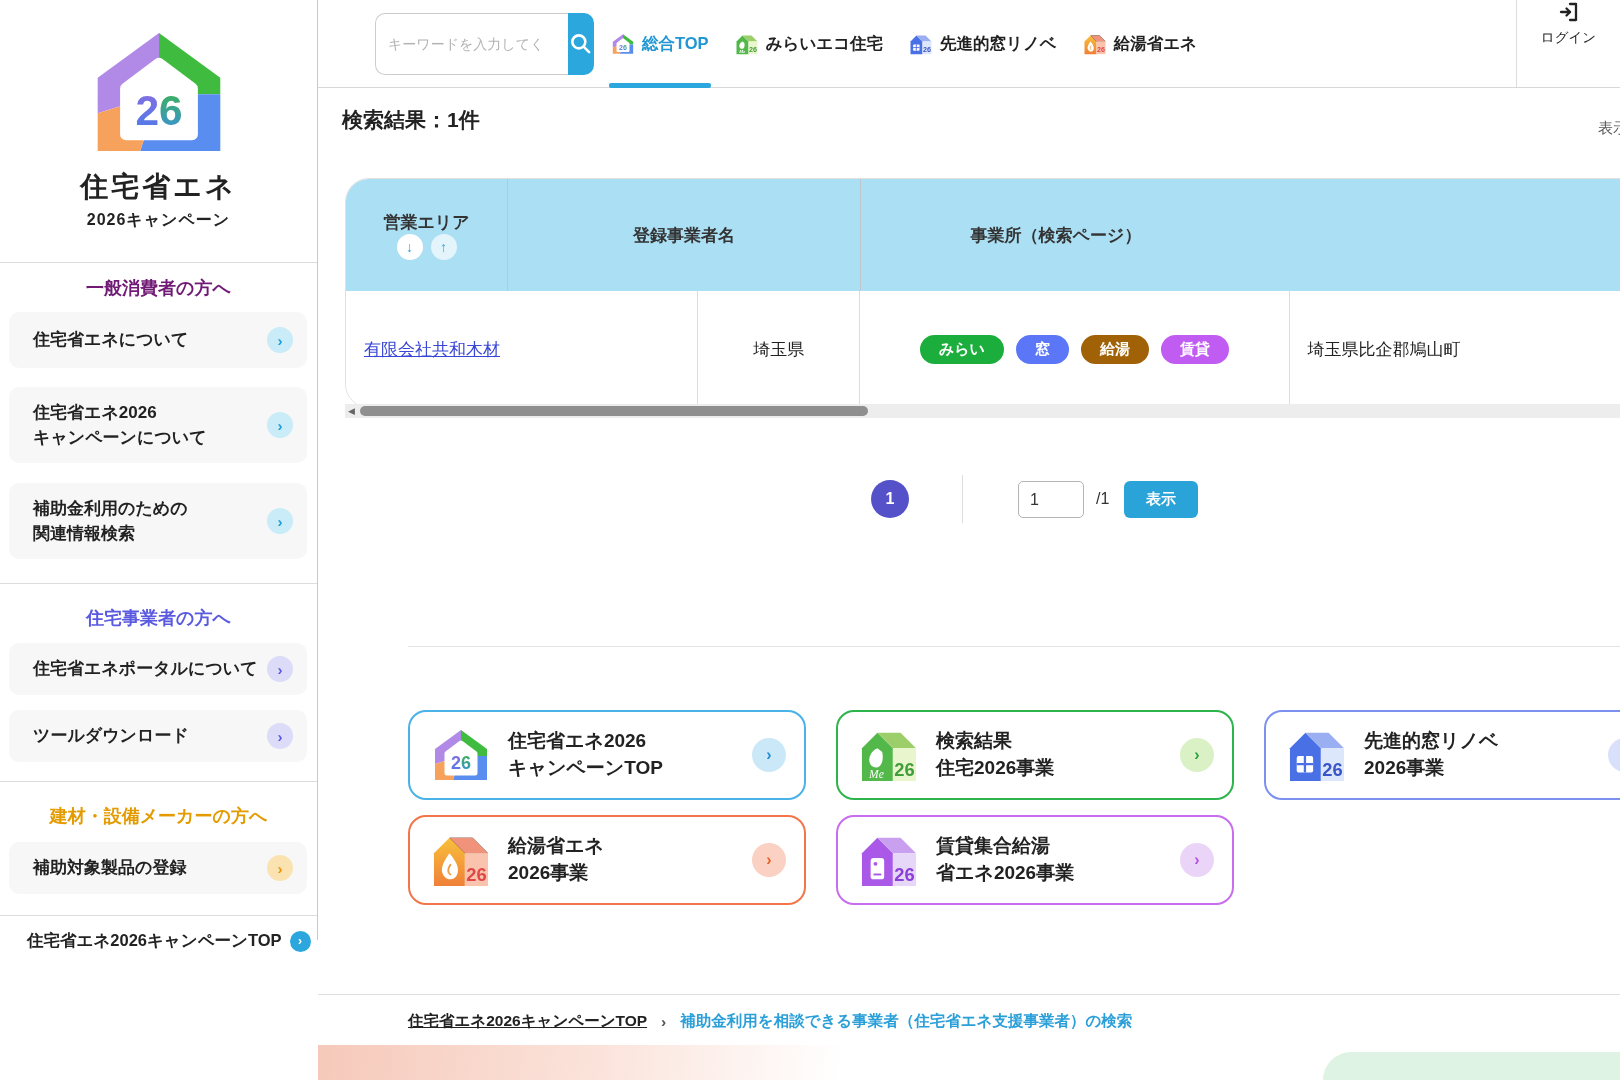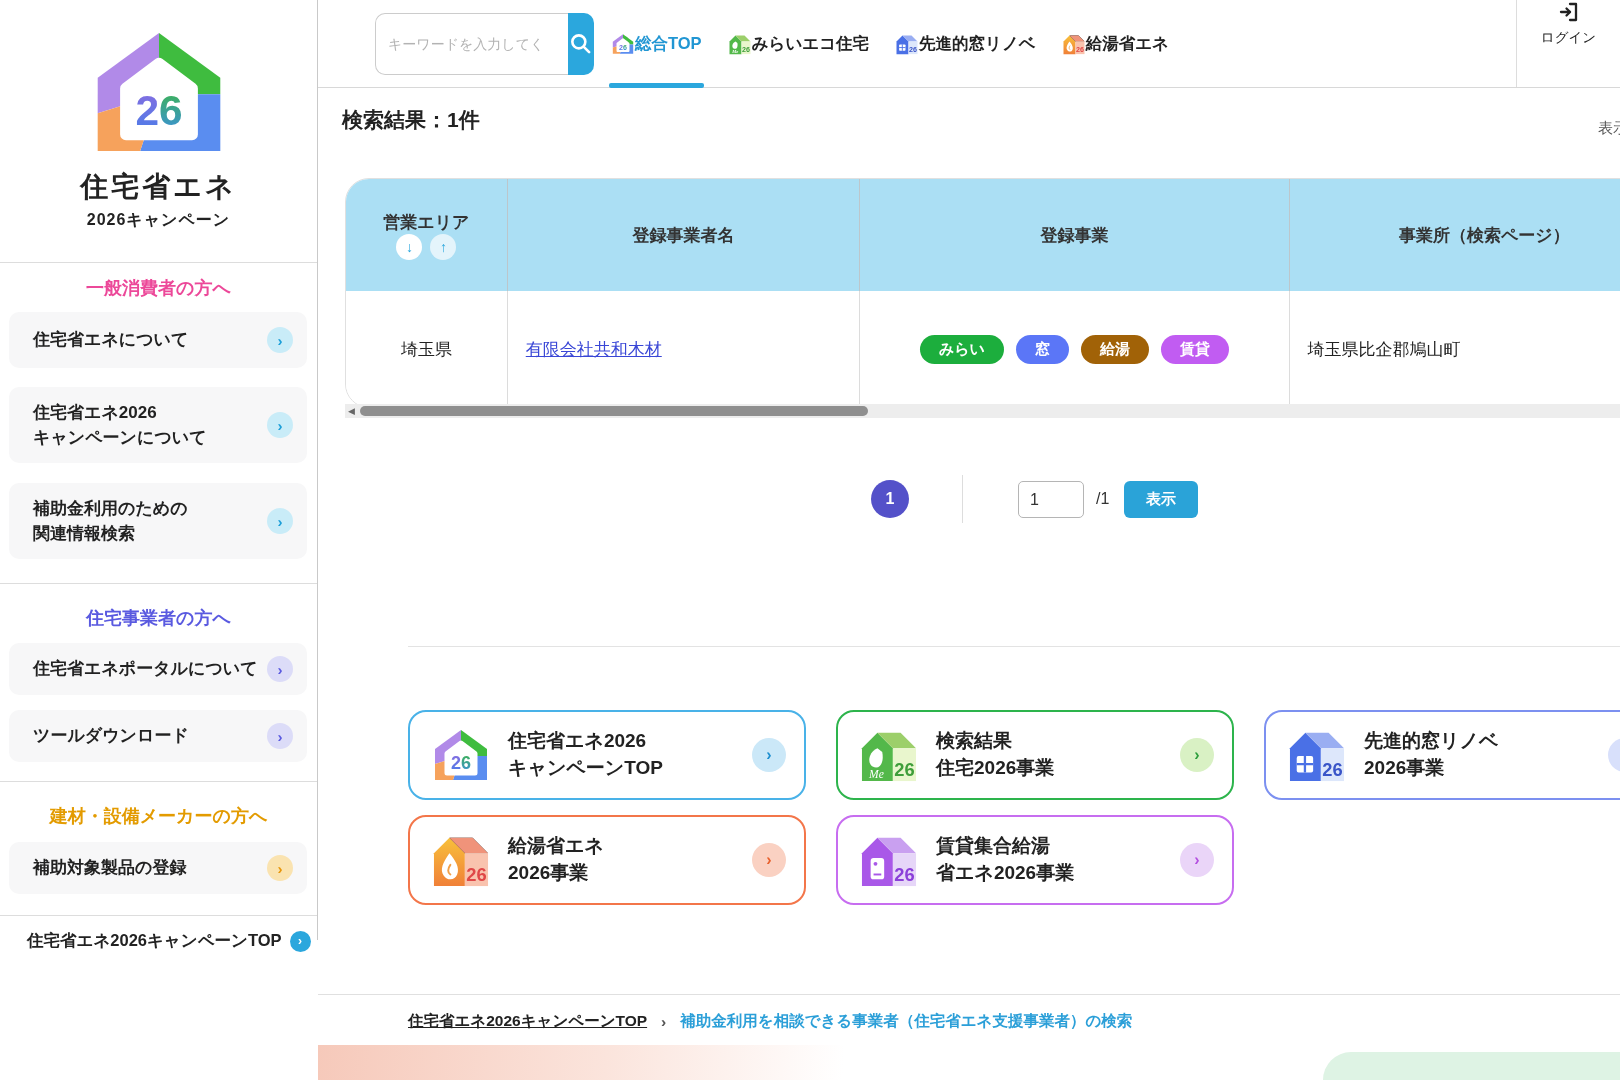--- a/index.html
+++ b/index.html
@@ -10,21 +10,21 @@
   
   .sidebar { position:absolute; left:0; top:0; width:318px; height:940px;
     background:#fff; border-right:1px solid #c9c9c9; z-index:5;padding-left:19px; }
   .logo-block { position:absolute; top:26px; left:0; width:100%; text-align:center; }
   .logo-svg { width:150px; height:132px; }
   .logo-title { font-size:28px; font-weight:700; letter-spacing:3px; margin-top:6px; }
   .logo-subtitle { font-size:16px; font-weight:700; letter-spacing:1px; margin-top:4px; }
   .sb-divider { position:absolute; left:0; width:100%; height:1px; background:#ddd; }
   .sb-heading { position:absolute; left:0; width:100%; text-align:center;
     font-size:18px; font-weight:700; }
-  .sb-heading.consumer { color:#ec4899; }
+  .sb-heading.consumer { color:#701a75; }
   .sb-heading.business { color:#5a5ae0; }
   .sb-heading.maker { color:#e39b00; }
   .sb-item { position:absolute; left:9px; width:298px; background:#f7f7f8;
     border-radius:10px; display:flex; align-items:center; justify-content:space-between;
     padding:8px 14px 8px 24px; cursor:pointer; }
   .sb-item-label { font-size:17px; font-weight:700; line-height:1.5; white-space:pre-line; }
   .chev { border-radius:50%; display:flex; align-items:center; justify-content:center;
     font-weight:700; flex:0 0 auto; }
   .chev-26 { width:26px; height:26px; font-size:15px; }
   .chev.consumer { background:#c9ecf8; color:#1d9fd8; }
@@ -38,21 +38,21 @@
   .header { position:absolute; left:318px; top:0; width:1302px; height:88px;
     background:#fff; border-bottom:1px solid #d8d8d8; display:flex; align-items:center; }
   .search-wrap { margin-left:57px; display:flex; height:62px; width:202px; flex:0 0 auto; }
   .search-input { width:193px; border:1px solid #ccc; border-right:none;
     border-radius:10px 0 0 10px; padding:0 12px; font-size:14px; color:#333; outline:none;
     font-family:inherit; }
   .search-input::placeholder { color:#b3b3b3; }
   .search-btn { width:48px; background:#2ba7dd; border:none; border-radius:0 10px 10px 0;
     display:flex; align-items:center; justify-content:center; cursor:pointer; }
   .nav { display:flex; align-items:center; margin-left:34px; gap:26px; height:100%; }
-  .nav-item { position:relative; height:100%; display:flex; align-items:center; 
+  .nav-item { position:relative; height:100%; display:flex; align-items:center; gap:7px;
     font-size:16.5px; font-weight:700; color:#222; cursor:pointer; white-space:nowrap; }
   .nav-item.active { color:#2196d3; }
   .nav-item.active::after { content:""; position:absolute; left:-2px; right:-2px;
     bottom:-1px; height:5px; background:#2ba7dd; border-radius:2px; }
   .nav-ico { width:24px; height:22px; flex:0 0 auto; }
   .login { margin-left:auto; width:104px; height:100%; border-left:1px solid #ddd;
     display:flex; flex-direction:column; align-items:center; justify-content:flex-start;
     gap:5px; font-size:13.5px; color:#222; cursor:pointer; }
 
   
@@ -303,32 +303,29 @@
       <div class="th w1">
         <span>営業エリア</span>
         <span class="sort-circles">
           <span class="sort-circle">↓</span>
           <span class="sort-circle up">↑</span>
         </span>
       </div>
       <div class="th w2">
         <span>登録事業者名</span>
       </div>
-      <div class="th w3">
-        <span>登録事業</span>
-      </div>
       <div class="th w4">
         <span>事業所（検索ページ）</span>
       </div>
     </div>
     <div class="tbody">
-      <div class="td w1">埼玉県</div>
       <div class="td w2">
         <a class="company-link">有限会社共和木材</a>
       </div>
+      <div class="td w1">埼玉県</div>
       <div class="td w3">
         <span class="badge b0">みらい</span>
         <span class="badge b1">窓</span>
         <span class="badge b2">給湯</span>
         <span class="badge b3">賃貸</span>
       </div>
       <div class="td w4">埼玉県比企郡鳩山町</div>
     </div>
   </div>
 

